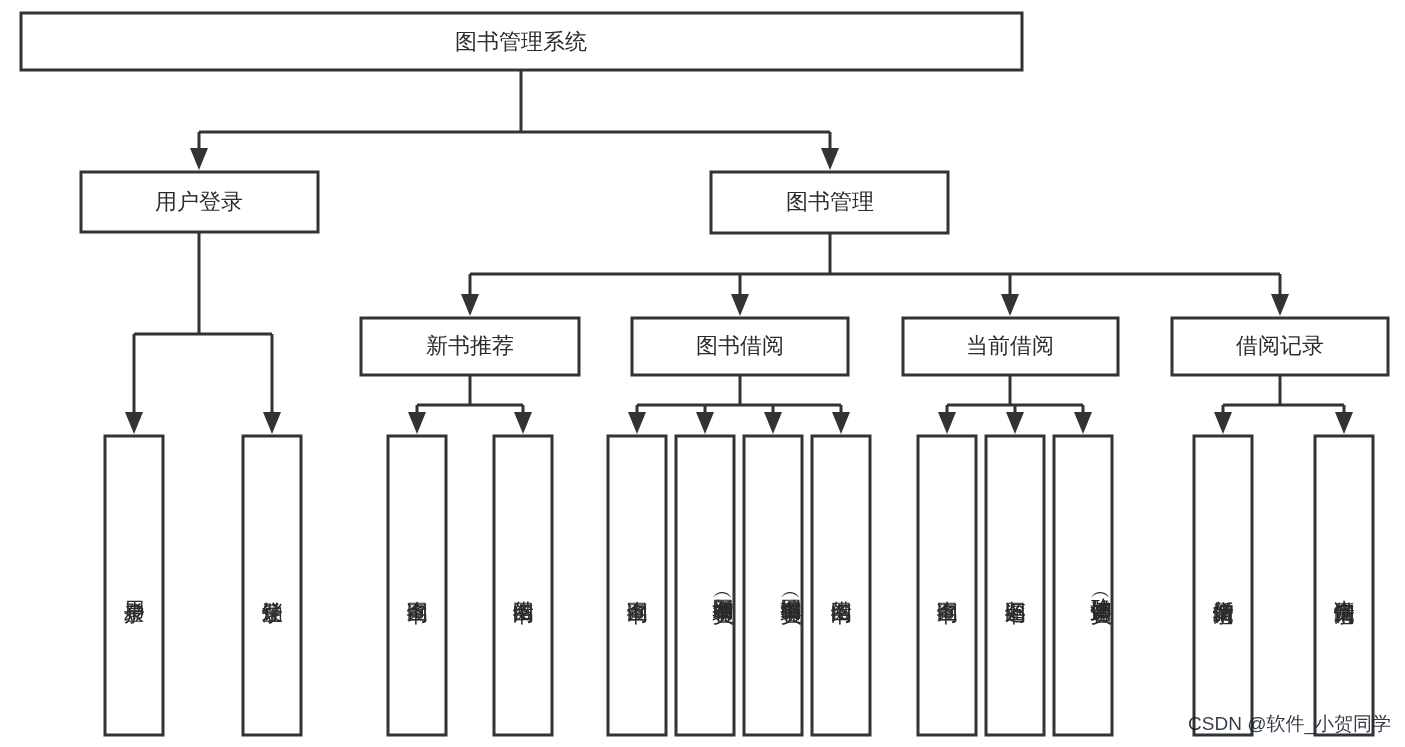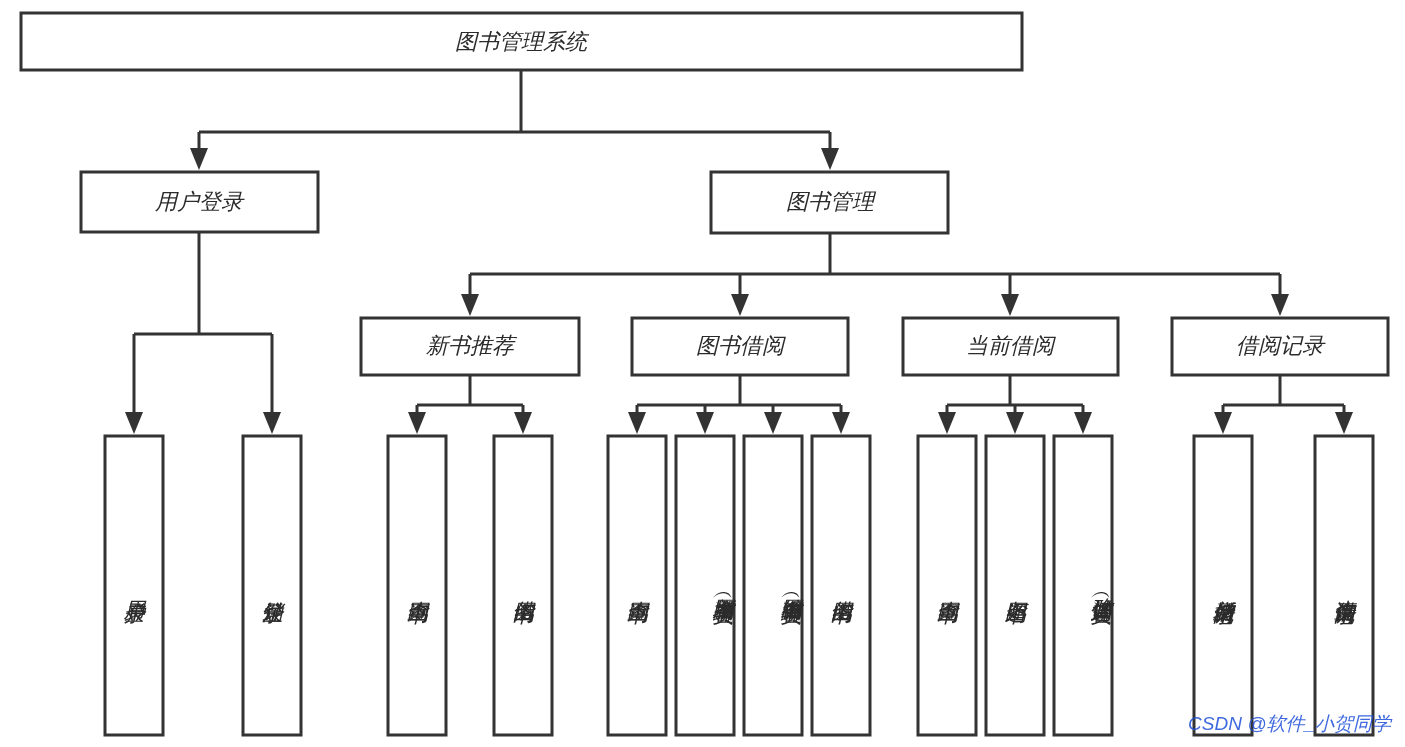--- a/index.html
+++ b/index.html
@@ -9,21 +9,20 @@
   }
   body {
     font-family: "Liberation Sans", "DejaVu Sans", sans-serif;
   }
   #diagram-root {
     position: relative;
     width: 1405px;
     height: 747px;
     background: #ffffff;
     overflow: hidden;
-    font-style: italic;
   }
   svg.diagram-canvas {
     position: absolute;
     top: 0;
     left: 0;
     width: 1405px;
     height: 747px;
     display: block;
   }
   .node-rect {
@@ -66,21 +65,21 @@
     justify-content: center;
     white-space: nowrap;
     pointer-events: none;
   }
   .watermark {
     position: absolute;
     right: 14px;
     bottom: 10px;
     font-family: "Liberation Sans", "DejaVu Sans", sans-serif;
     font-size: 19px;
-    color: #1d4ed8;
+    color: #0f172a;
     white-space: nowrap;
     opacity: 0.85;
   }
 </style>
 </head>
 <body>
 
 <div id="diagram-root">
 
   <svg class="diagram-canvas" viewBox="0 0 1405 747">

